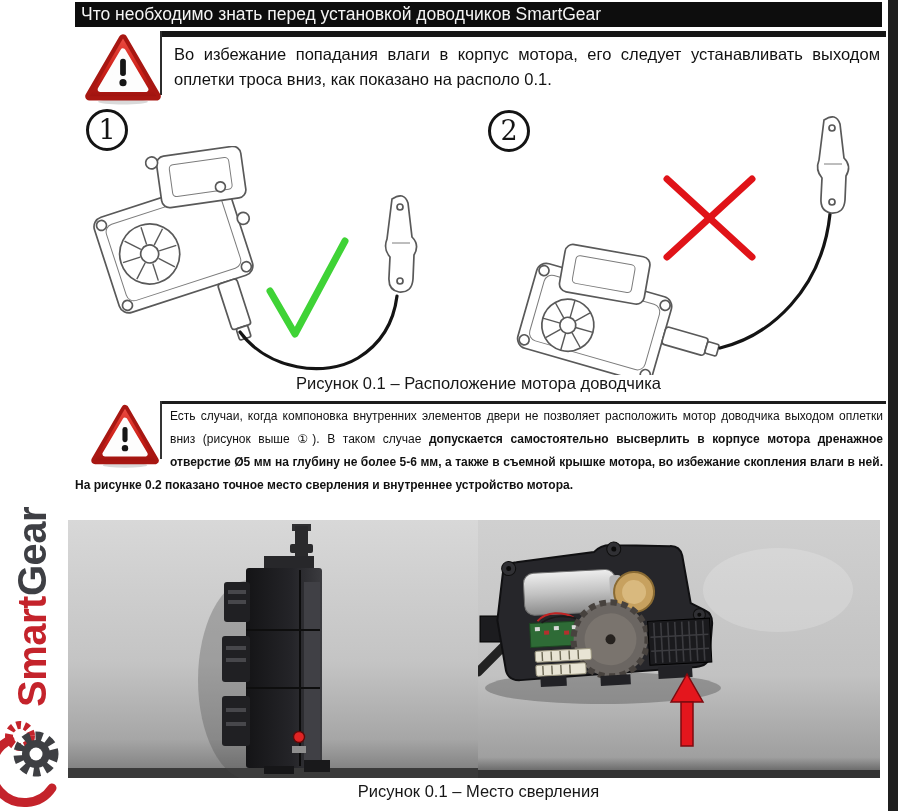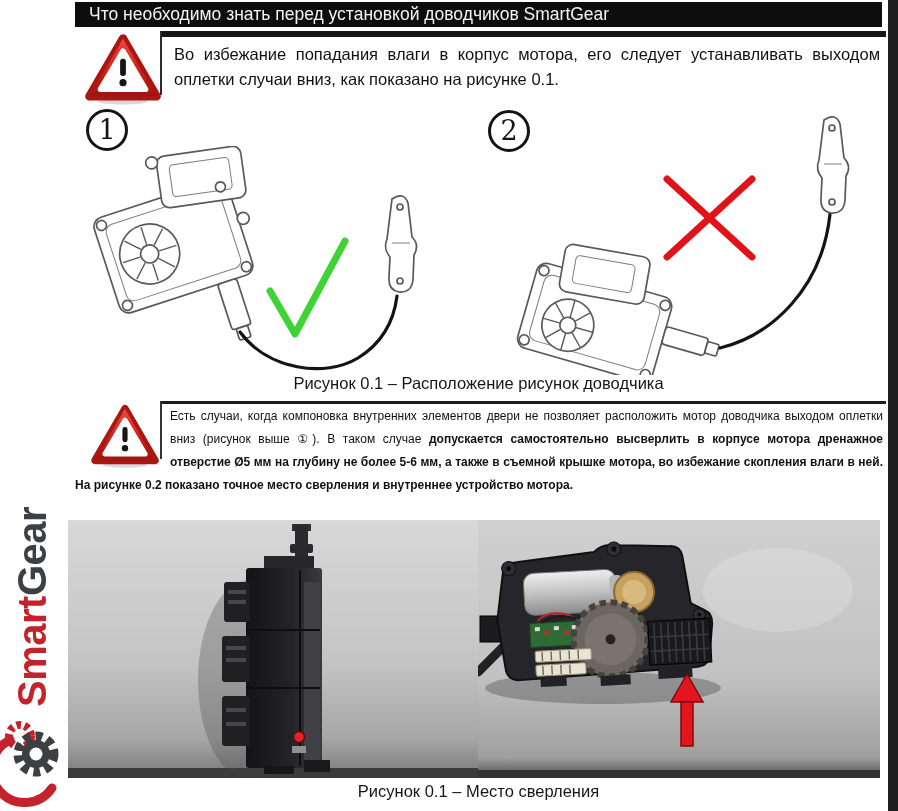--- a/index.html
+++ b/index.html
@@ -4,21 +4,21 @@
 <style>
   html,body{margin:0;padding:0;background:#ffffff;}
   #page{
     position:relative;width:898px;height:811px;background:#ffffff;overflow:hidden;
     font-family:"Liberation Sans","DejaVu Sans",sans-serif;color:#111;
   }
   .abs{position:absolute;}
   
   #title-bar{
     left:75px;top:2px;width:807px;height:25px;background:#0d0d0d;color:#f4f4f4;
-    font-size:17.5px;line-height:25px;padding-left:14px;box-sizing:border-box;white-space:nowrap;
+    font-size:17.5px;line-height:25px;padding-left:6px;box-sizing:border-box;white-space:nowrap;
   }
   #page-edge{left:888px;top:0;width:10px;height:811px;background:#1f1f1f;}
   
   .band{background:#161616;}
   #band1{left:160px;top:31px;width:726px;height:6px;}
   #vline1{left:160px;top:31px;width:2px;height:64px;background:#2c2c2c;}
   #band2{left:160px;top:401px;width:726px;height:3px;background:#1c1c1c;}
   #vline2{left:160px;top:401px;width:2px;height:58px;background:#343434;}
   #warn1-icon{left:84px;top:33px;width:78px;height:72px;}
   #warn2-icon{left:88px;top:404px;width:74px;height:64px;}
@@ -74,21 +74,21 @@
           <stop offset="1" stop-color="#a01410"></stop>
       </linearGradient>
     </defs>
     <ellipse cx="50" cy="88" rx="32" ry="3.5" fill="rgba(0,0,0,0.15)"></ellipse>
     <path d="M50,7 L93,81 L7,81 Z" fill="url(#redg)" stroke="#a81712" stroke-width="11" stroke-linejoin="round"></path>
     <path d="M50,7 L93,81 L7,81 Z" fill="url(#redg)"></path>
     <path d="M50,23 L79,72 L21,72 Z" fill="#fdfdfd" stroke="#fdfdfd" stroke-width="7" stroke-linejoin="round"></path>
     <rect x="46.3" y="33" width="7.4" height="22" rx="3.5" fill="#161616"></rect>
     <circle cx="50" cy="63.5" r="4.6" fill="#161616"></circle>
   </svg>
-  <div id="warn1-text" class="abs">Во избежание попадания влаги в корпус мотора, его следует устанавливать выхо­дом оплетки случаи вниз, как показано на рисунке 0.1.</div>
+  <div id="warn1-text" class="abs">Во избежание попадания влаги в корпус мотора, его следует устанавливать выхо­дом оплетки троса вниз, как показано на располо 0.1.</div>
 
   <div id="circ1" class="abs circled">1</div>
   <div id="circ2" class="abs circled">2</div>
 
   <svg id="diag1" class="abs" viewBox="0 0 380 228">
     <g transform="rotate(-18 95 105)">
       <rect class="tl" x="25" y="50" width="140" height="100" rx="10"></rect>
       <rect class="tl2" x="35" y="60" width="120" height="80" rx="8"></rect>
       <circle class="tl" cx="70" cy="100" r="30"></circle>
       <circle class="tl" cx="70" cy="100" r="9"></circle>
@@ -162,21 +162,21 @@
       <circle class="tl" cx="20" cy="16" r="3"></circle>
         <circle class="tl" cx="20" cy="90" r="3"></circle>
       <line class="tl2" x1="12" y1="52" x2="30" y2="52"></line>
     </g>
     <g stroke="#e01318" stroke-width="7" stroke-linecap="round">
       <line x1="197" y1="67" x2="282" y2="145"></line>
       <line x1="282" y1="67" x2="197" y2="145"></line>
     </g>
   </svg>
 
-  <div id="caption1" class="abs caption">Рисунок 0.1 – Расположение рисунок доводчика</div>
+  <div id="caption1" class="abs caption">Рисунок 0.1 – Расположение мотора доводчика</div>
 
   <div id="band2" class="abs"></div>
   <div id="vline2" class="abs"></div>
   <svg id="warn2-icon" class="abs" viewBox="0 0 100 92">
     <ellipse cx="50" cy="88" rx="32" ry="3.5" fill="rgba(0,0,0,0.15)"></ellipse>
     <path d="M50,7 L93,81 L7,81 Z" fill="url(#redg)" stroke="#a81712" stroke-width="11" stroke-linejoin="round"></path>
     <path d="M50,7 L93,81 L7,81 Z" fill="url(#redg)"></path>
     <path d="M50,23 L79,72 L21,72 Z" fill="#fdfdfd" stroke="#fdfdfd" stroke-width="7" stroke-linejoin="round"></path>
     <rect x="46.3" y="33" width="7.4" height="22" rx="3.5" fill="#161616"></rect>
     <circle cx="50" cy="63.5" r="4.6" fill="#161616"></circle>

